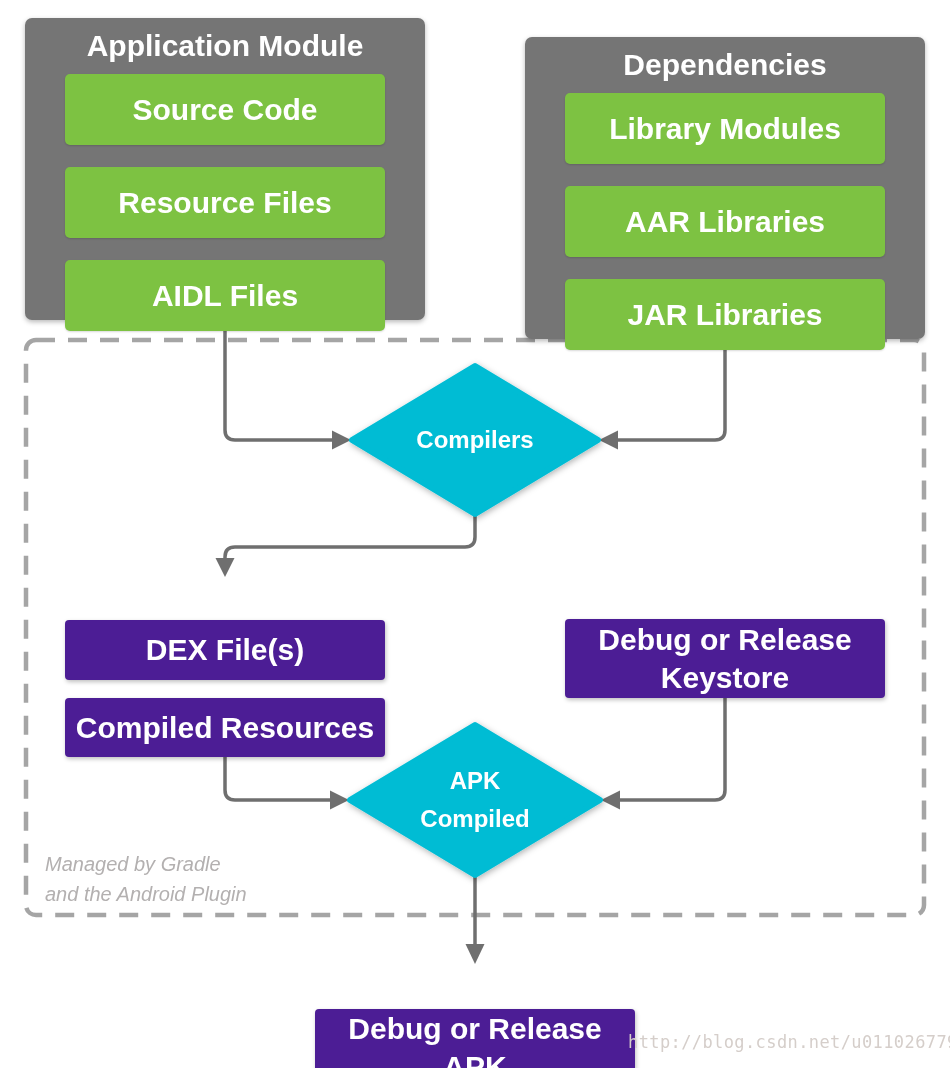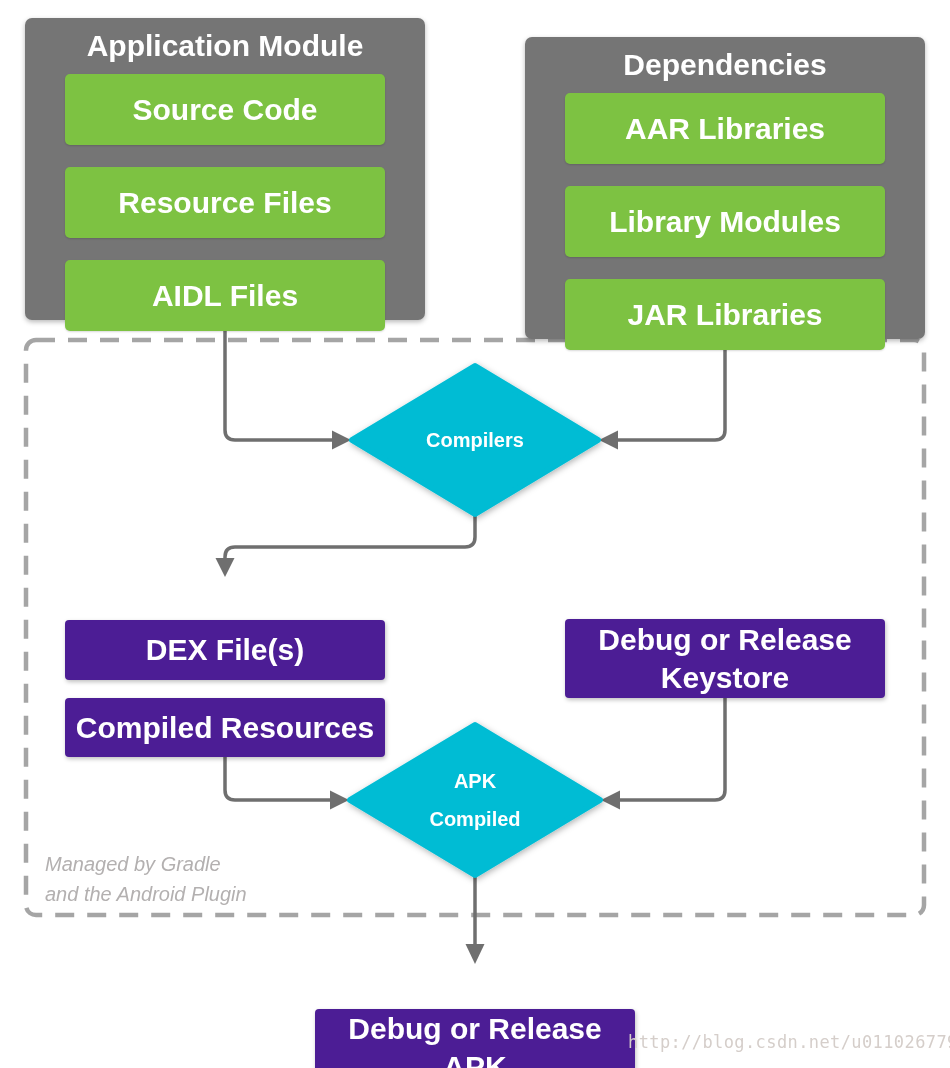--- a/index.html
+++ b/index.html
@@ -41,21 +41,21 @@
     color: #ffffff; font-size: 30px; font-weight: bold;
     text-align: center;
     box-shadow: 1px 2px 4px rgba(0,0,0,0.25);
     line-height: 38px;
     margin-top: 40px;
   }
   .diamond-label {
     position: absolute;
     width: 246px;
     text-align: center;
-    color: #ffffff; font-size: 20px; font-weight: bold;
+    color: #ffffff; font-size: 24px; font-weight: bold;
     line-height: 38px;
   }
   #note {
     position: absolute;
     left: 45px; top: 849px;
     font-size: 20px; font-style: italic;
     color: #b3b0b0;
     line-height: 30px;
   }
   #note span { display: block; }
@@ -107,22 +107,22 @@
 
   <div class="panel" style="left:25px; top:18px; width:400px; height:302px;">
     <div class="panel-title">Application Module</div>
     <div class="panel-item">Source Code</div>
     <div class="panel-item">Resource Files</div>
     <div class="panel-item">AIDL Files</div>
   </div>
 
   <div class="panel" style="left:525px; top:18px; width:400px; height:302px;margin-top:19px;">
     <div class="panel-title">Dependencies</div>
+    <div class="panel-item">Library Modules</div>
     <div class="panel-item">AAR Libraries</div>
-    <div class="panel-item">Library Modules</div>
     <div class="panel-item">JAR Libraries</div>
   </div>
 
   <div class="diamond-label" style="left:352px; top:421px;">Compilers</div>
 
   <div class="gbox" style="left:65px; top:580px; width:320px; height:60px;">DEX File(s)</div>
 
   <div class="gbox" style="left:65px; top:658px; width:320px; height:59px;">Compiled Resources</div>
 
   <div class="gbox two-line" style="left:565px; top:579px; width:320px; height:79px;">

